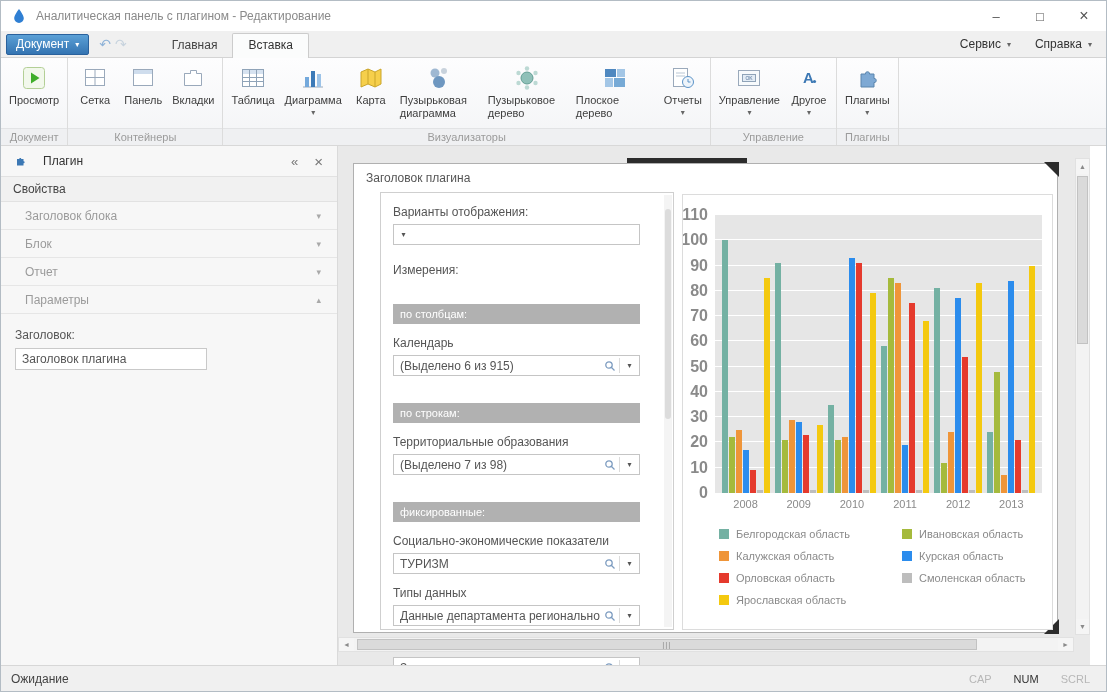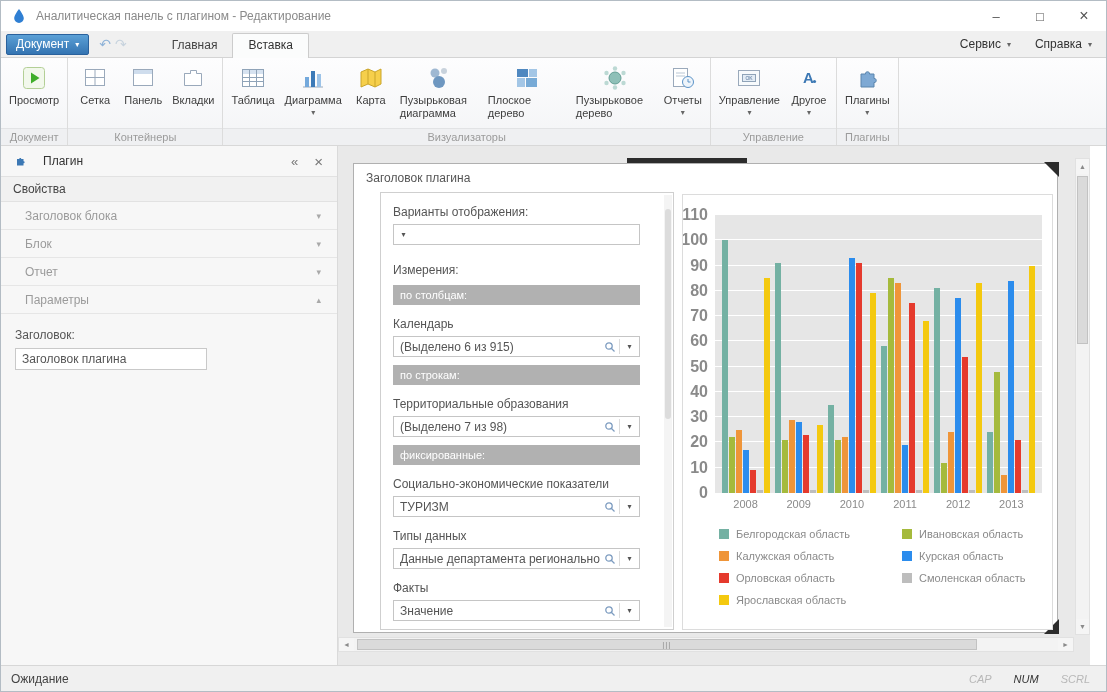--- a/index.html
+++ b/index.html
@@ -64,21 +64,21 @@
   .handle-top { position:absolute; left:273px; top:-6px; width:120px; height:5px; background:#2c2c2c; }
   .handle-tr { position:absolute; right:-2px; top:-2px; width:15px; height:15px; background:#2c2c2c; clip-path:polygon(0 0,100% 0,100% 100%); }
   .handle-br { position:absolute; right:-2px; bottom:-2px; width:15px; height:15px; background:#2c2c2c; clip-path:polygon(100% 0,100% 100%,0 100%); }
   .pw-body { position:absolute; top:26px; left:0; right:0; bottom:0; display:flex; }
 
   .form-panel { width:294px; margin:2px 0 2px 26px; border:1px solid #cfcfcf; background:#fff; position:relative; }
   .form-content { padding:10px 34px 8px 12px; }
   .f-label { font-size:12px; color:#555; margin:12px 0 5px; }
   .form-content .f-label:first-child { margin-top:2px; }
   .dim-label { margin-top:18px; }
-  .gray-bar { height:20px; line-height:20px; background:#b1b1b1; color:#fff; font-size:11px; padding-left:7px; margin-top:8px; width:247px; }
+  .gray-bar { height:20px; line-height:20px; background:#b1b1b1; color:#fff; font-size:11px; padding-left:7px; margin-top:27px; width:247px; }
   .combo { width:247px; height:21px; border:1px solid #c5c5c5; background:#fff; display:flex; align-items:center; }
   .combo-text { flex:1; font-size:12px; color:#555; padding:0 6px; white-space:nowrap; overflow:hidden; }
   .combo-controls { display:flex; align-items:center; height:100%; }
   .combo-sep { width:1px; height:15px; background:#dcdcdc; }
   .combo-btn { width:19px; height:100%; display:flex; align-items:center; justify-content:center; }
   .combo-arrow { font-size:8px; color:#555; }
   .form-scrollbar { position:absolute; top:2px; bottom:2px; right:1px; width:8px; background:#f4f4f4; }
   .form-scroll-thumb { position:absolute; top:14px; left:1px; width:6px; height:210px; background:#dcdcdc; border-radius:3px; }
 
   
@@ -103,21 +103,21 @@
   .sb-arrow { flex:0 0 15px; display:flex; align-items:center; justify-content:center; font-size:7px; color:#8a8a8a; background:#f5f5f5; }
   .sb-track-v { flex:1; position:relative; }
   .sb-thumb-v { position:absolute; left:1px; right:1px; top:2px; height:168px; background:#dadada; border:1px solid #c2c2c2; }
   .sb-track-h { flex:1; position:relative; }
   .sb-thumb-h { position:absolute; top:1px; bottom:1px; left:3px; width:88%; background:#dadada; border:1px solid #c2c2c2; display:flex; align-items:center; justify-content:center; }
   .grip { font-size:8px; color:#8f8f8f; letter-spacing:1px; line-height:1; }
 
   
   .statusbar { flex:0 0 26px; background:#f0f0f0; border-top:1px solid #d7d7d7; display:flex; align-items:center; padding:0 16px 0 10px; }
   .status-text { font-size:12px; color:#444; flex:1; }
-  .status-flags { display:flex; gap:22px;font-style:italic; }
+  .status-flags { display:flex; gap:22px; }
   .flag { font-size:11px; color:#b7b7b7; }
   .flag.active { color:#333; }
 </style>
 </head>
 <body>
 
 <div class="window">
 
   <div class="titlebar">
     <span class="app-icon">
@@ -248,41 +248,41 @@
                   <circle cx="10" cy="9" r="4.5" fill="#9fb8d2"></circle>
                   <circle cx="19" cy="7" r="3" fill="#c8d2dc"></circle>
                   <circle cx="14" cy="18" r="6" fill="#6e97c0"></circle>
                 </svg>
               </span>
               <span class="rb-label">Пузырьковая диаграмма</span>
             </div>
             <div class="ribbon-button">
               <span class="rb-icon">
                 <svg width="28" height="28" viewBox="0 0 28 28">
-                  <rect x="4" y="5" width="11" height="8" fill="#4f88c0"></rect>
-                  <rect x="16" y="5" width="8" height="8" fill="#a3c6e6"></rect>
-                  <rect x="4" y="14" width="8" height="9" fill="#a3c6e6"></rect>
-                  <rect x="13" y="14" width="11" height="9" fill="#77aad6"></rect>
-                </svg>
-              </span>
-              <span class="rb-label">Плоское дерево</span>
-            </div>
-            <div class="ribbon-button">
-              <span class="rb-icon">
-                <svg width="28" height="28" viewBox="0 0 28 28">
                   <circle cx="14" cy="14" r="6" fill="#8fc0b8" stroke="#639e94"></circle>
                   <circle cx="14" cy="4.5" r="2.2" fill="#bcd9d4"></circle>
                   <circle cx="22.5" cy="9" r="2.2" fill="#bcd9d4"></circle>
                   <circle cx="22.5" cy="19" r="2.2" fill="#bcd9d4"></circle>
                   <circle cx="14" cy="23.5" r="2.2" fill="#bcd9d4"></circle>
                   <circle cx="5.5" cy="19" r="2.2" fill="#bcd9d4"></circle>
                   <circle cx="5.5" cy="9" r="2.2" fill="#bcd9d4"></circle>
                 </svg>
               </span>
               <span class="rb-label">Пузырьковое дерево</span>
+            </div>
+            <div class="ribbon-button">
+              <span class="rb-icon">
+                <svg width="28" height="28" viewBox="0 0 28 28">
+                  <rect x="4" y="5" width="11" height="8" fill="#4f88c0"></rect>
+                  <rect x="16" y="5" width="8" height="8" fill="#a3c6e6"></rect>
+                  <rect x="4" y="14" width="8" height="9" fill="#a3c6e6"></rect>
+                  <rect x="13" y="14" width="11" height="9" fill="#77aad6"></rect>
+                </svg>
+              </span>
+              <span class="rb-label">Плоское дерево</span>
             </div>
             <div class="ribbon-button">
               <span class="rb-icon">
                 <svg width="28" height="28" viewBox="0 0 28 28">
                   <rect x="4.5" y="4.5" width="14" height="18" fill="#fff" stroke="#9aa9bb"></rect>
                   <line x1="7" y1="9" x2="16" y2="9" stroke="#b9c6d4"></line>
                   <line x1="7" y1="12" x2="16" y2="12" stroke="#b9c6d4"></line>
                   <circle cx="19" cy="18" r="5.5" fill="#eef4fa" stroke="#5b93c8"></circle>
                   <line x1="19" y1="15" x2="19" y2="18" stroke="#5b93c8"></line>
                   <line x1="19" y1="18" x2="21.5" y2="18" stroke="#5b93c8"></line>

